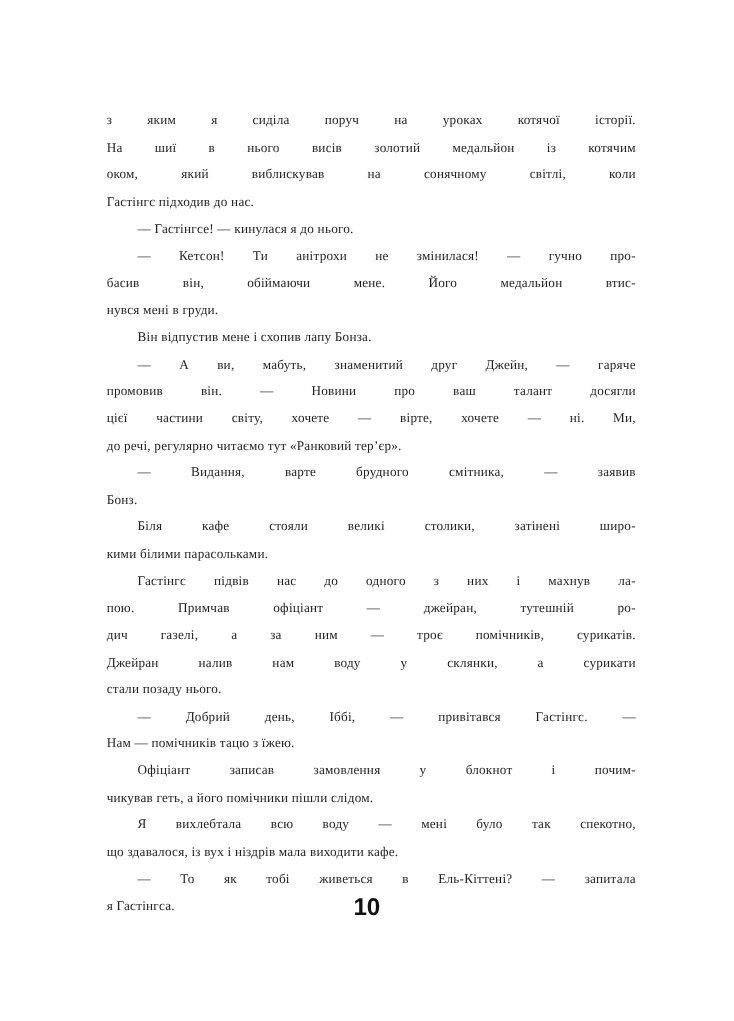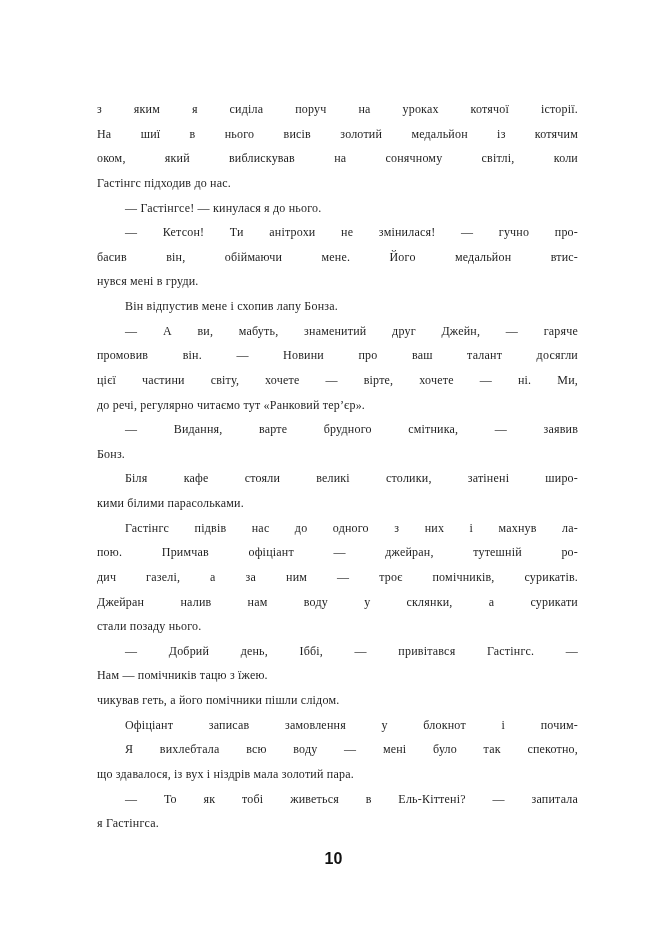--- a/index.html
+++ b/index.html
@@ -38,25 +38,25 @@
   .line.last {
     text-align-last: left;
   }
   .line.indent {
     text-indent: 28px;
   }
   .page-number {
     position: absolute;
     left: 0;
     right: 0;
-    top: 850px;
+    top: 812px;
     text-align: center;
     font-family: "Liberation Sans", "DejaVu Sans", sans-serif;
     font-weight: 700;
-    font-size: 16px;
+    font-size: 22px;
     color: var(--pagenum, #111111);
   }
 </style>
 </head>
 <body>
 
 <div class="page" style="--bg: #ffffff; --text: #1e1e1e; --pagenum: #111111;">
   <div class="text-block">
       <div class="para">
         <div class="line">з яким я сиділа поруч на уроках котячої історії.</div>
@@ -94,26 +94,26 @@
         <div class="line">пою. Примчав офіціант — джейран, тутешній ро-</div>
         <div class="line">дич газелі, а за ним — троє помічників, сурикатів.</div>
         <div class="line">Джейран налив нам воду у склянки, а сурикати</div>
         <div class="line last">стали позаду нього.</div>
       </div>
       <div class="para">
         <div class="line indent">— Добрий день, Іббі, — привітався Гастінгс. —</div>
         <div class="line last">Нам — помічників тацю з їжею.</div>
       </div>
       <div class="para">
+        <div class="line indent">Офіціант записав замовлення у блокнот і почим-</div>
         <div class="line last">чикував геть, а його помічники пішли слідом.</div>
-        <div class="line indent">Офіціант записав замовлення у блокнот і почим-</div>
       </div>
       <div class="para">
         <div class="line indent">Я вихлебтала всю воду — мені було так спекотно,</div>
-        <div class="line last">що здавалося, із вух і ніздрів мала золотий пара.</div>
+        <div class="line last">що здавалося, із вух і ніздрів мала виходити кафе.</div>
       </div>
       <div class="para">
         <div class="line indent">— То як тобі живеться в Ель-Кіттені? — запитала</div>
         <div class="line last">я Гастінгса.</div>
       </div>
     </div>
   <div class="page-number">10</div>
 </div>
 
 </body></html>

